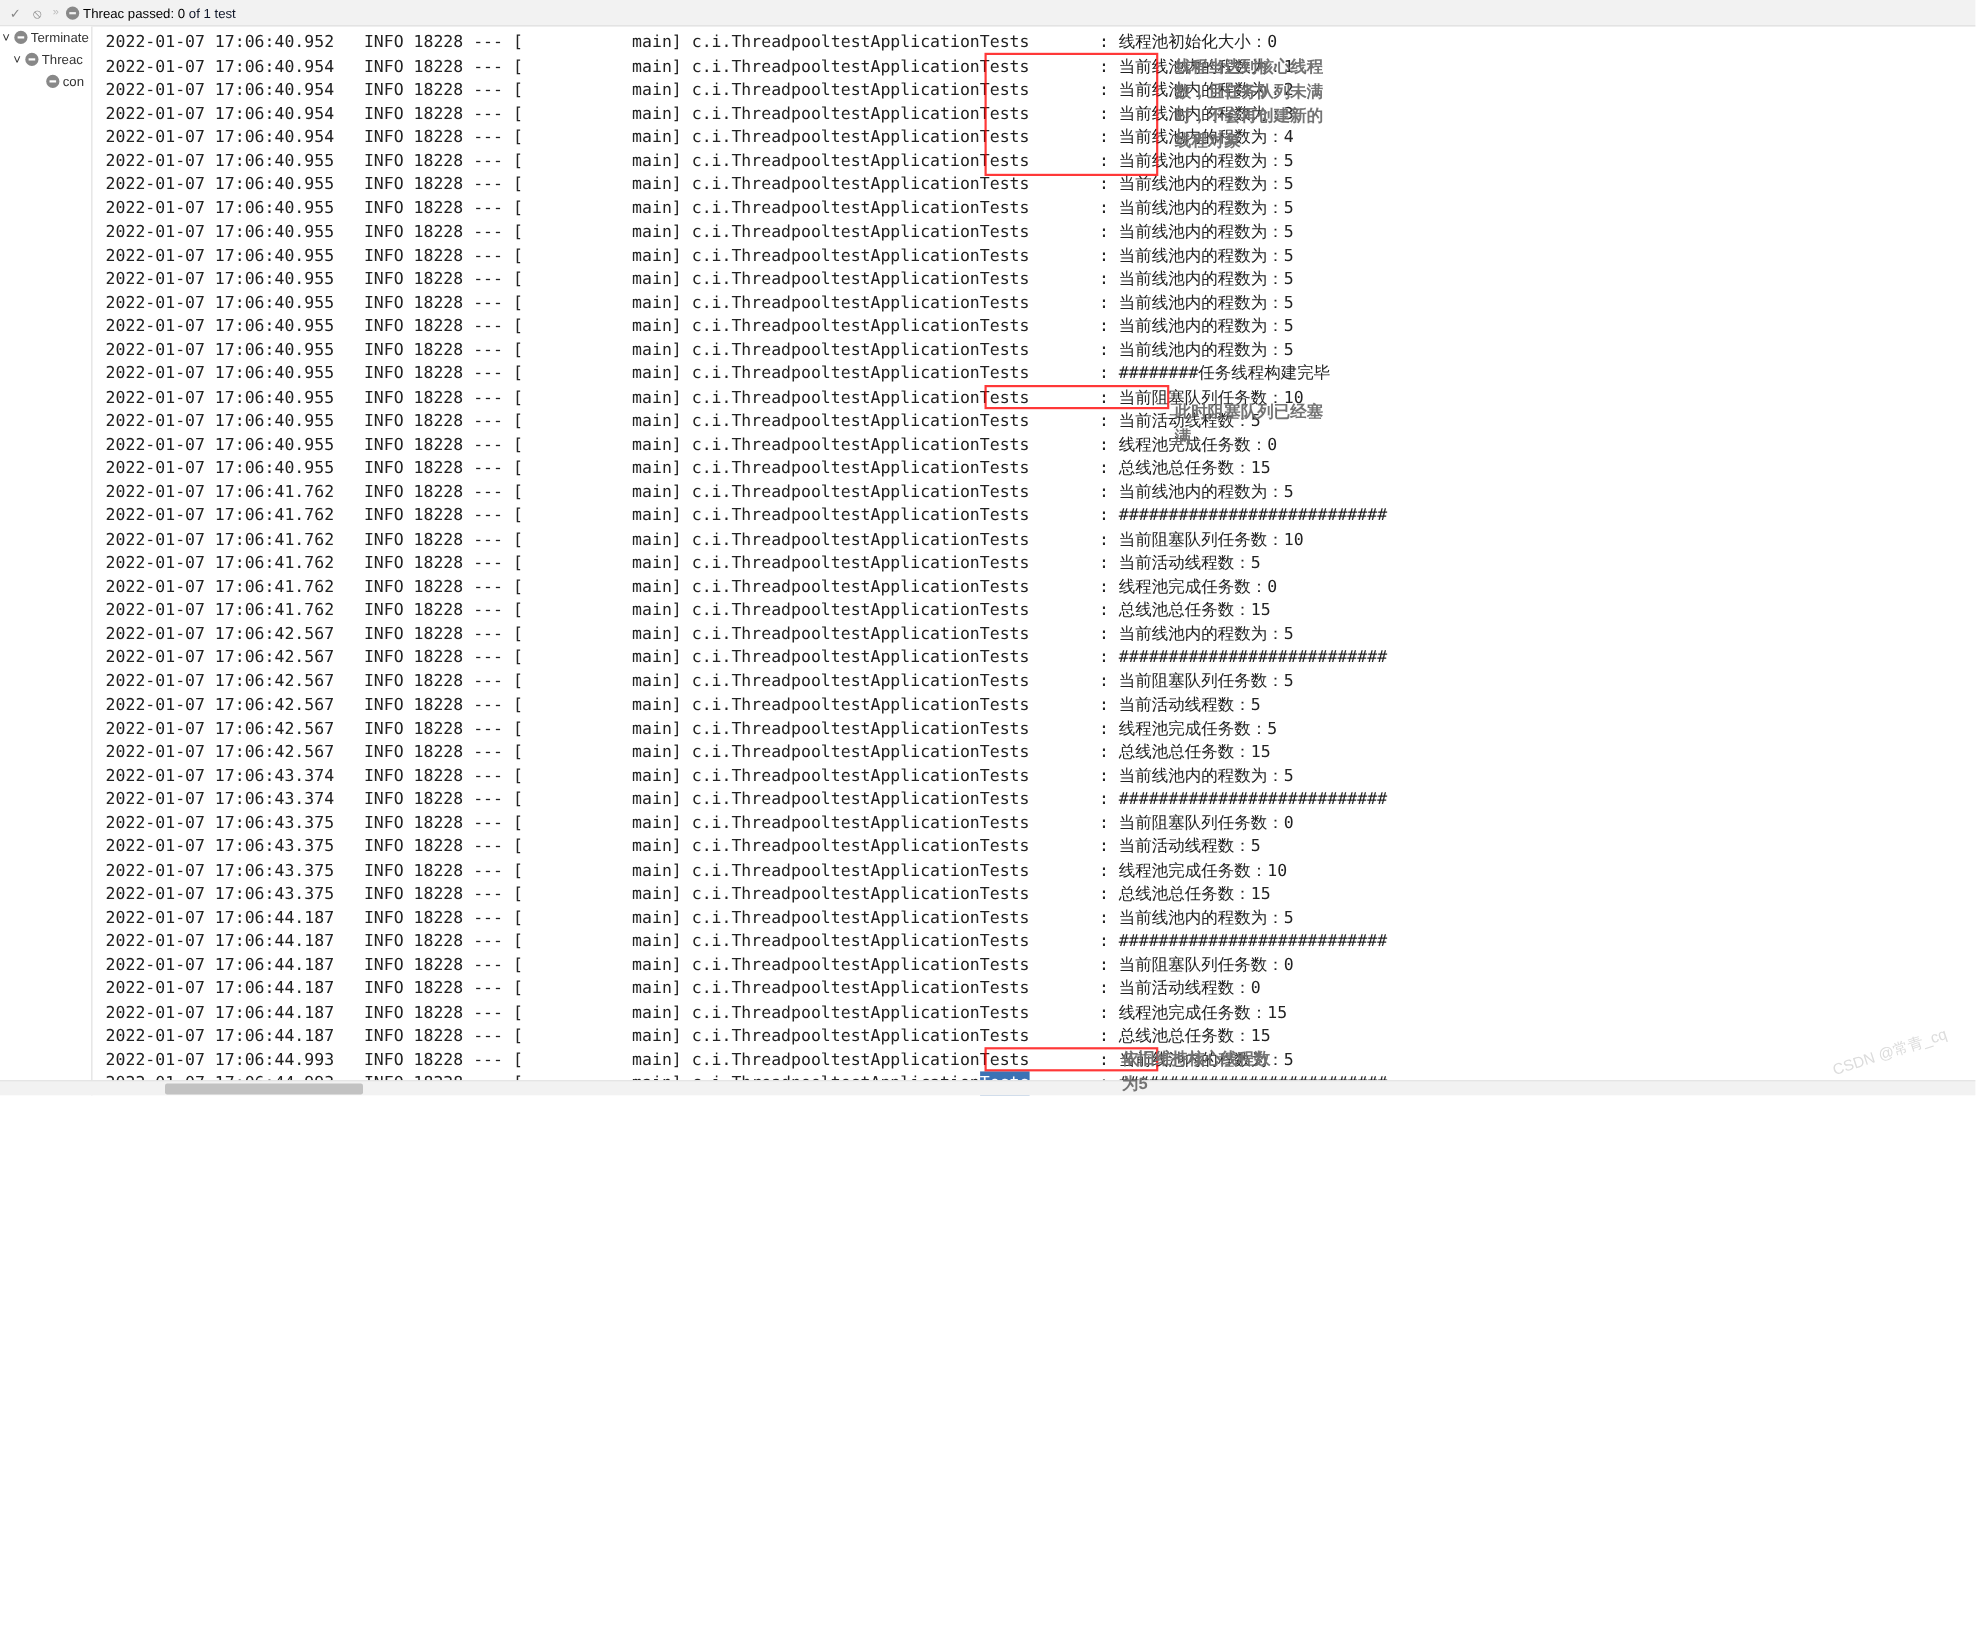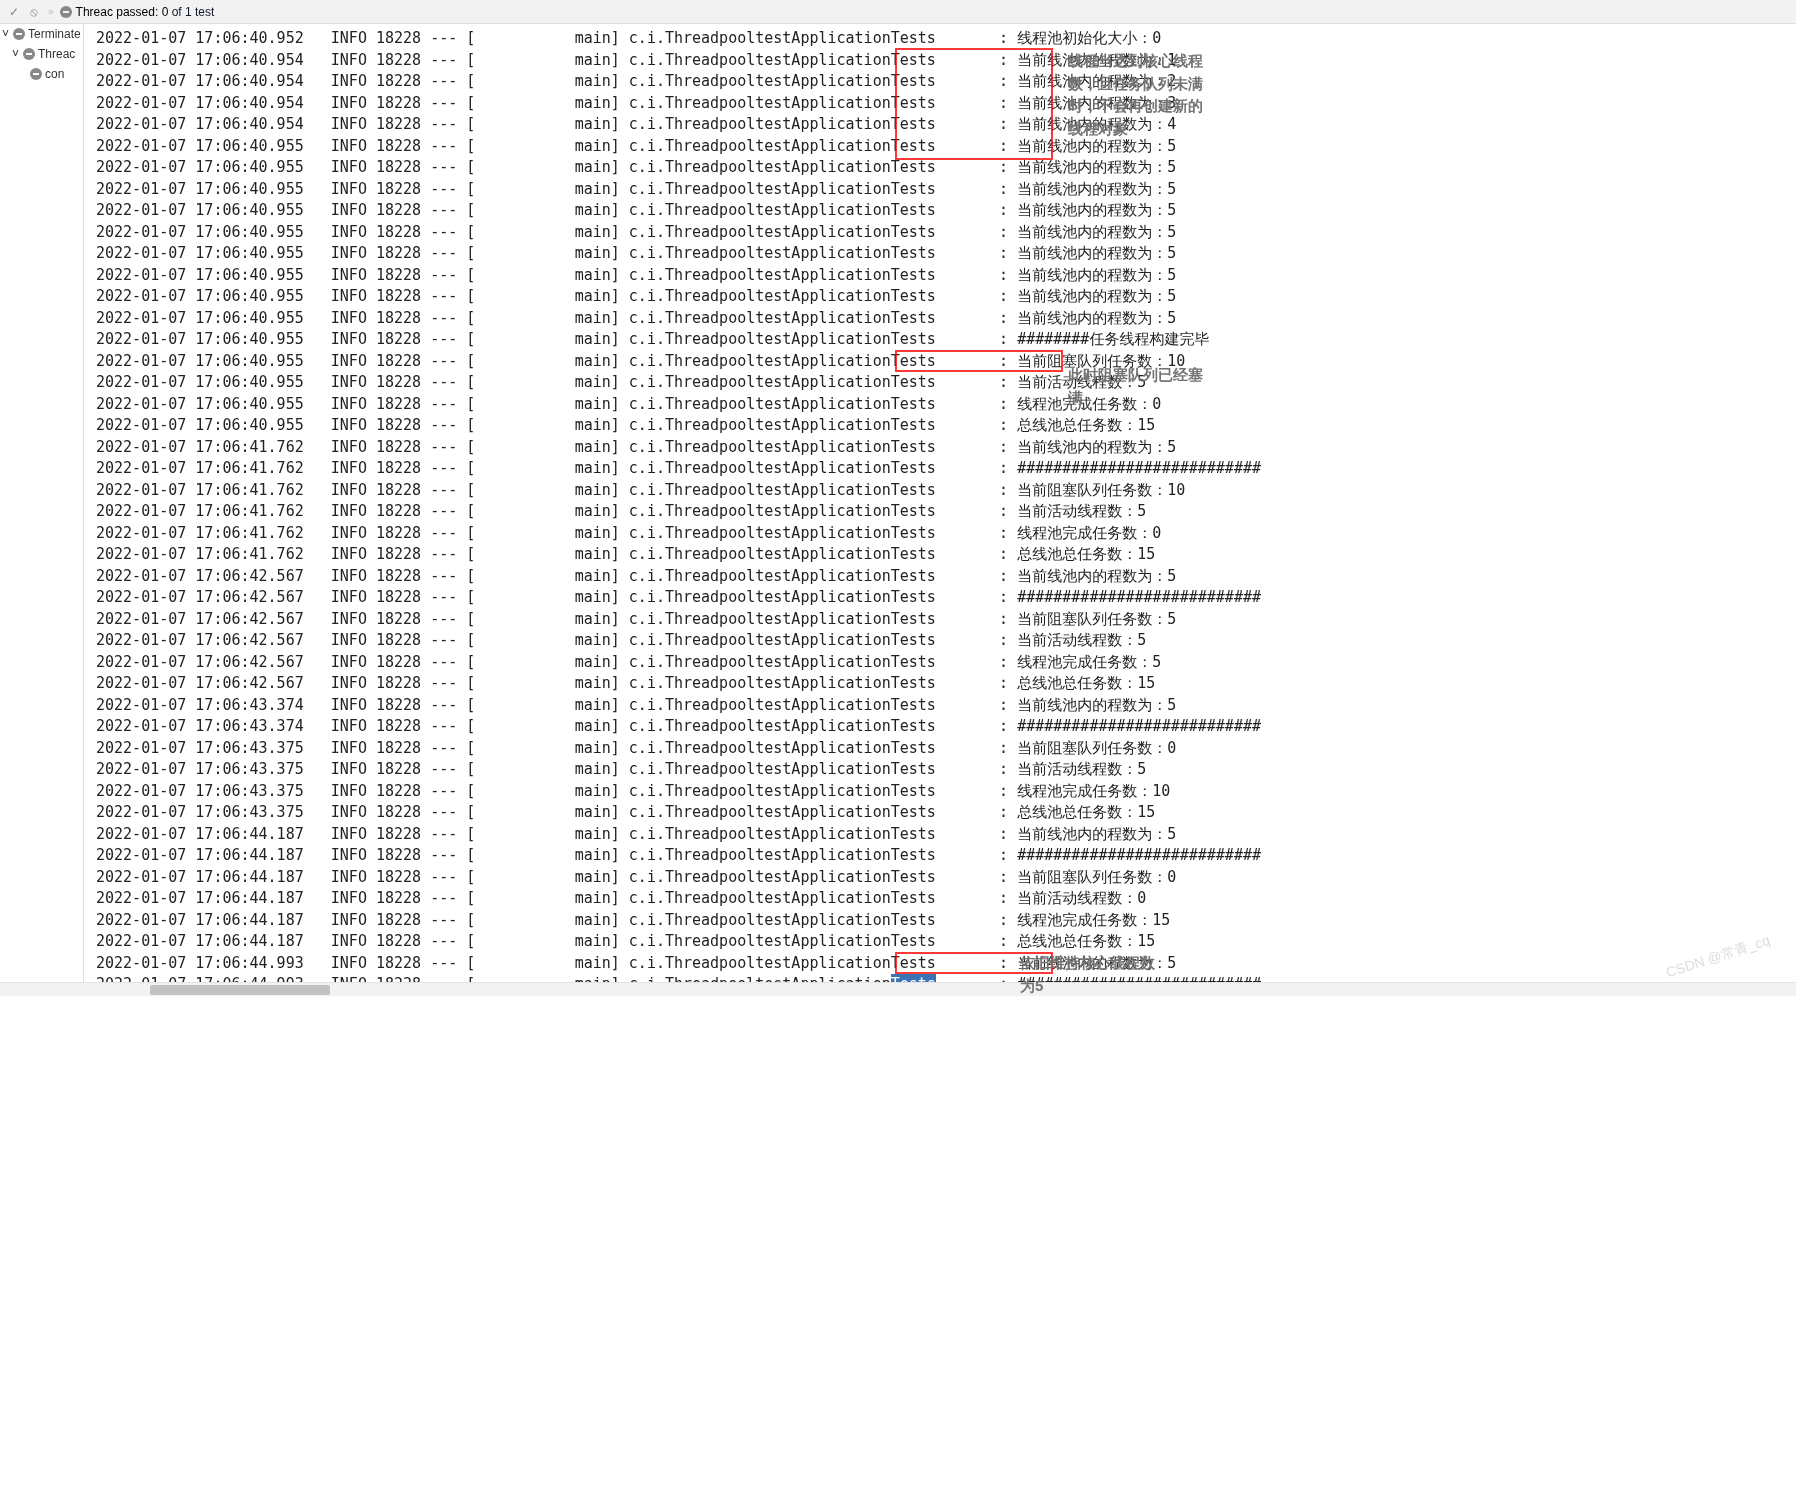--- a/index.html
+++ b/index.html
@@ -33,21 +33,21 @@
   .side {
     width: 84px;
     flex: 0 0 84px;
     border-right: 1px solid #ddd;
     background:#fff;
     overflow:hidden;
     font-size:12px;
   }
   .tree-row { display:flex; align-items:center; gap:3px; height:20px; padding-left:2px; color:#333; white-space:nowrap; }
   .tree-row.lvl1 { padding-left:12px; }
-  .tree-row.lvl2 { padding-left:30px; }
+  .tree-row.lvl2 { padding-left:42px; }
   .arrow { width:8px; }
   .bullet { width:12px; height:12px; border-radius:50%; background:#888; display:flex; align-items:center; justify-content:center; }
   .bullet::after { content:""; width:6px; height:2px; background:#fff; }
   .log {
     flex:1;
     font-family: Consolas, Menlo, monospace;
     font-size: 15px;
     line-height: 21.5px;
     color:#222;
     padding: 4px 0 0 12px;

